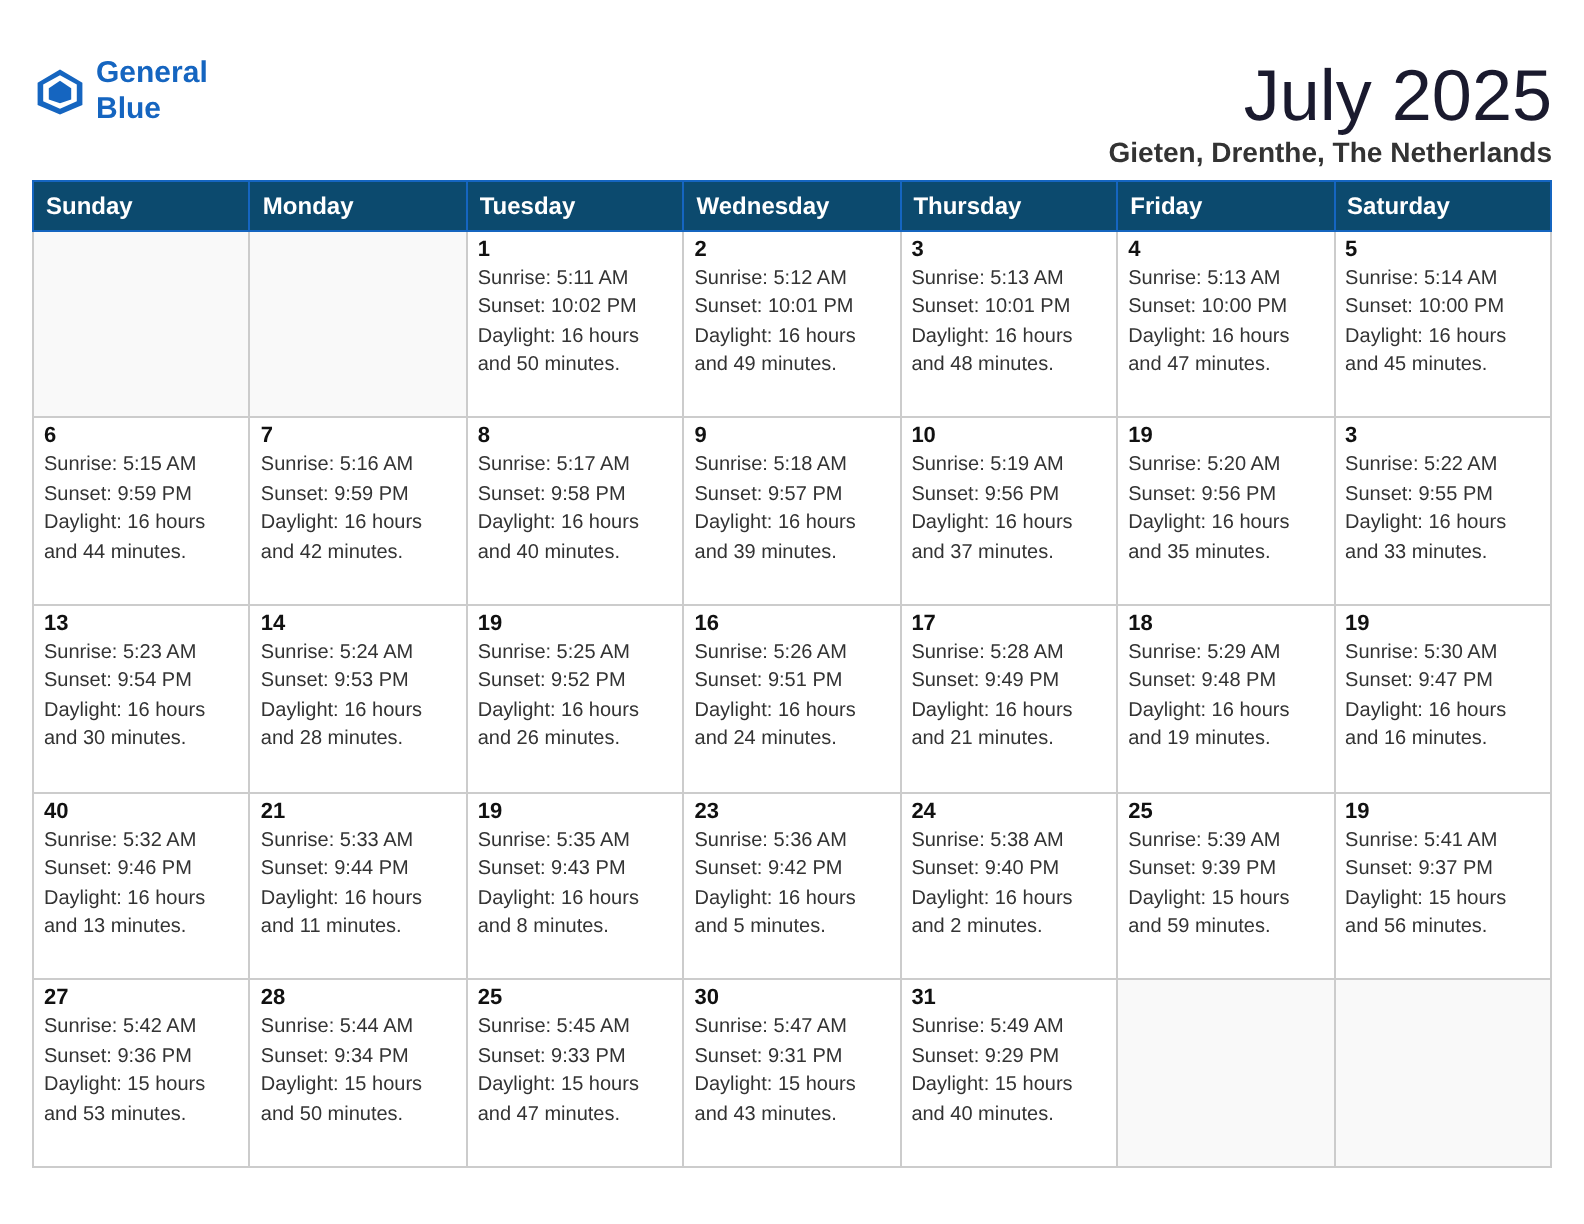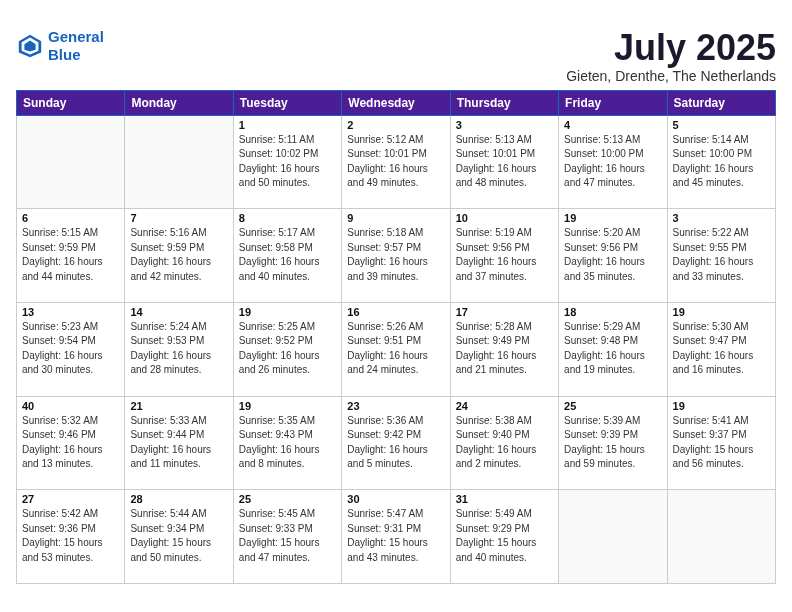--- a/index.html
+++ b/index.html
@@ -39,37 +39,38 @@
     }
     .logo-icon {
       width: 28px;
       height: 28px;
     }
     .title-block {
       text-align: right;
     }
     .month-title {
       font-size: 36px;
-      font-weight: bold;
+      font-weight: normal;
       color: #1a1a2e;
       line-height: 1.1;
     }
     .location-title {
       font-size: 14px;
       color: #333;
+      font-weight: bold;
     }
     .calendar {
       flex: 1;
       border: 1px solid #ccc;
       border-collapse: collapse;
       width: 100%;
       table-layout: fixed;
     }
     .calendar th {
-      background-color: #4c1d95;
+      background-color: #0c4a6e;
       color: #fff;
       text-align: left;
       padding: 5px 6px;
       font-size: 12px;
       font-weight: bold;
       border: 1px solid #1565c0;
     }
     .calendar td {
       border: 1px solid #ccc;
       vertical-align: top;

